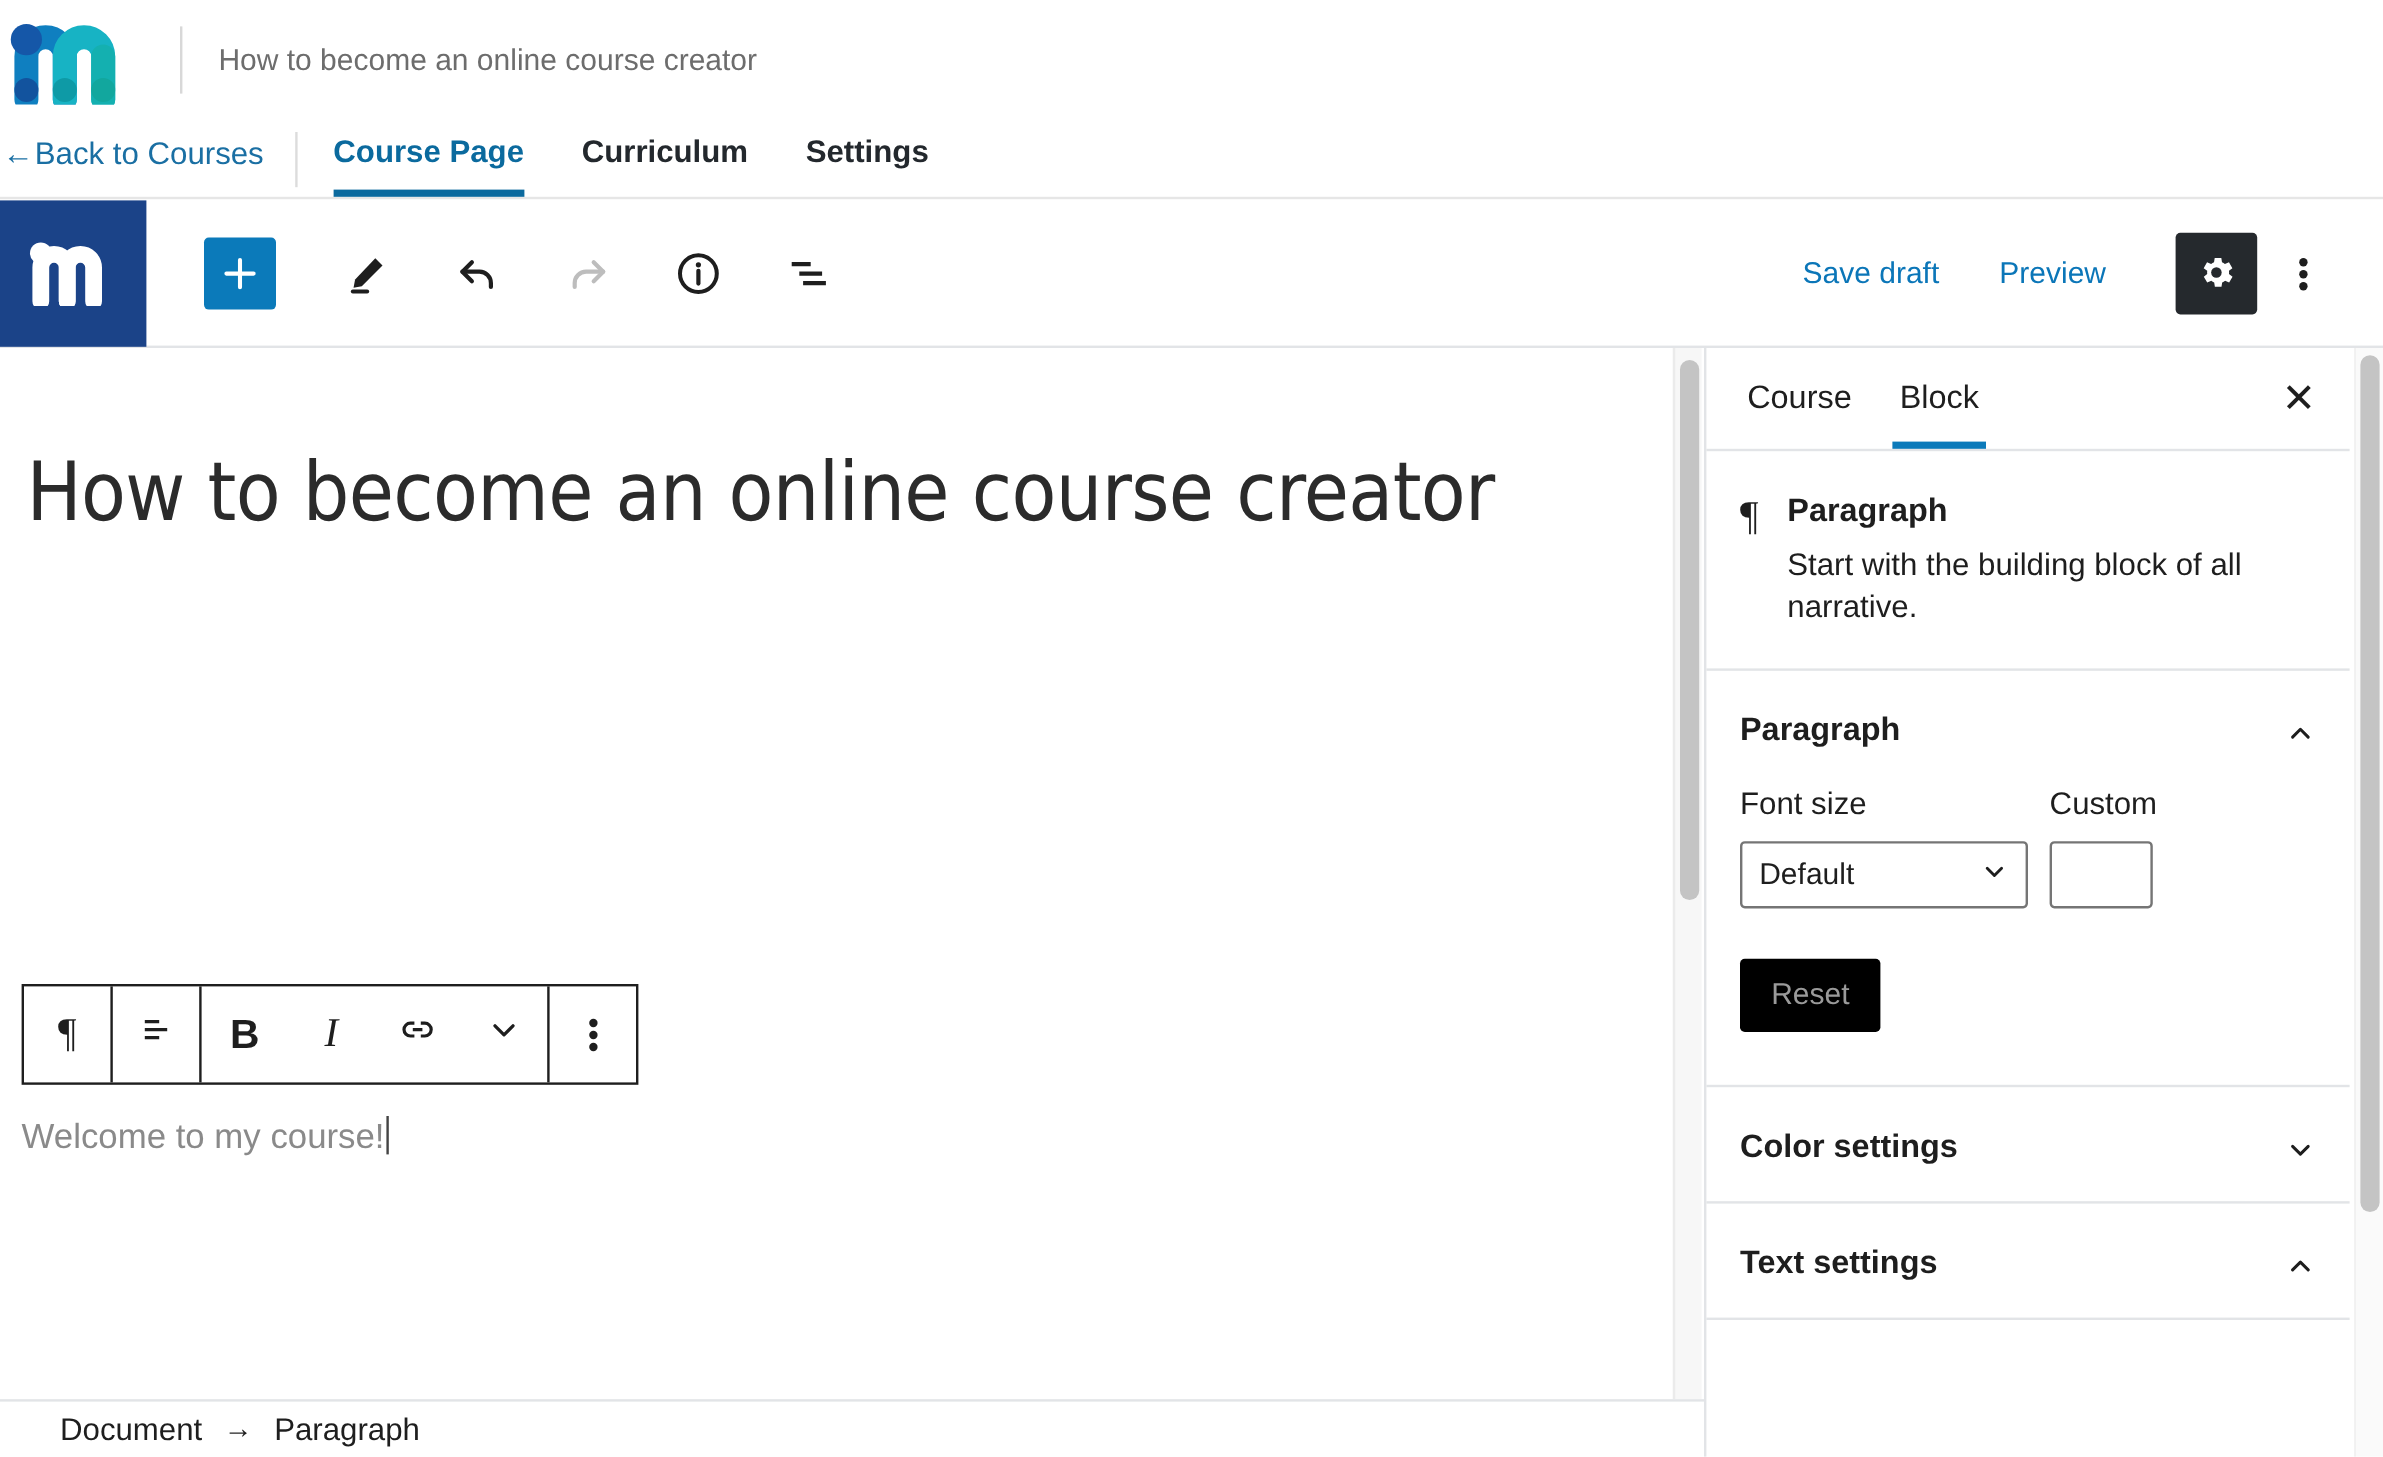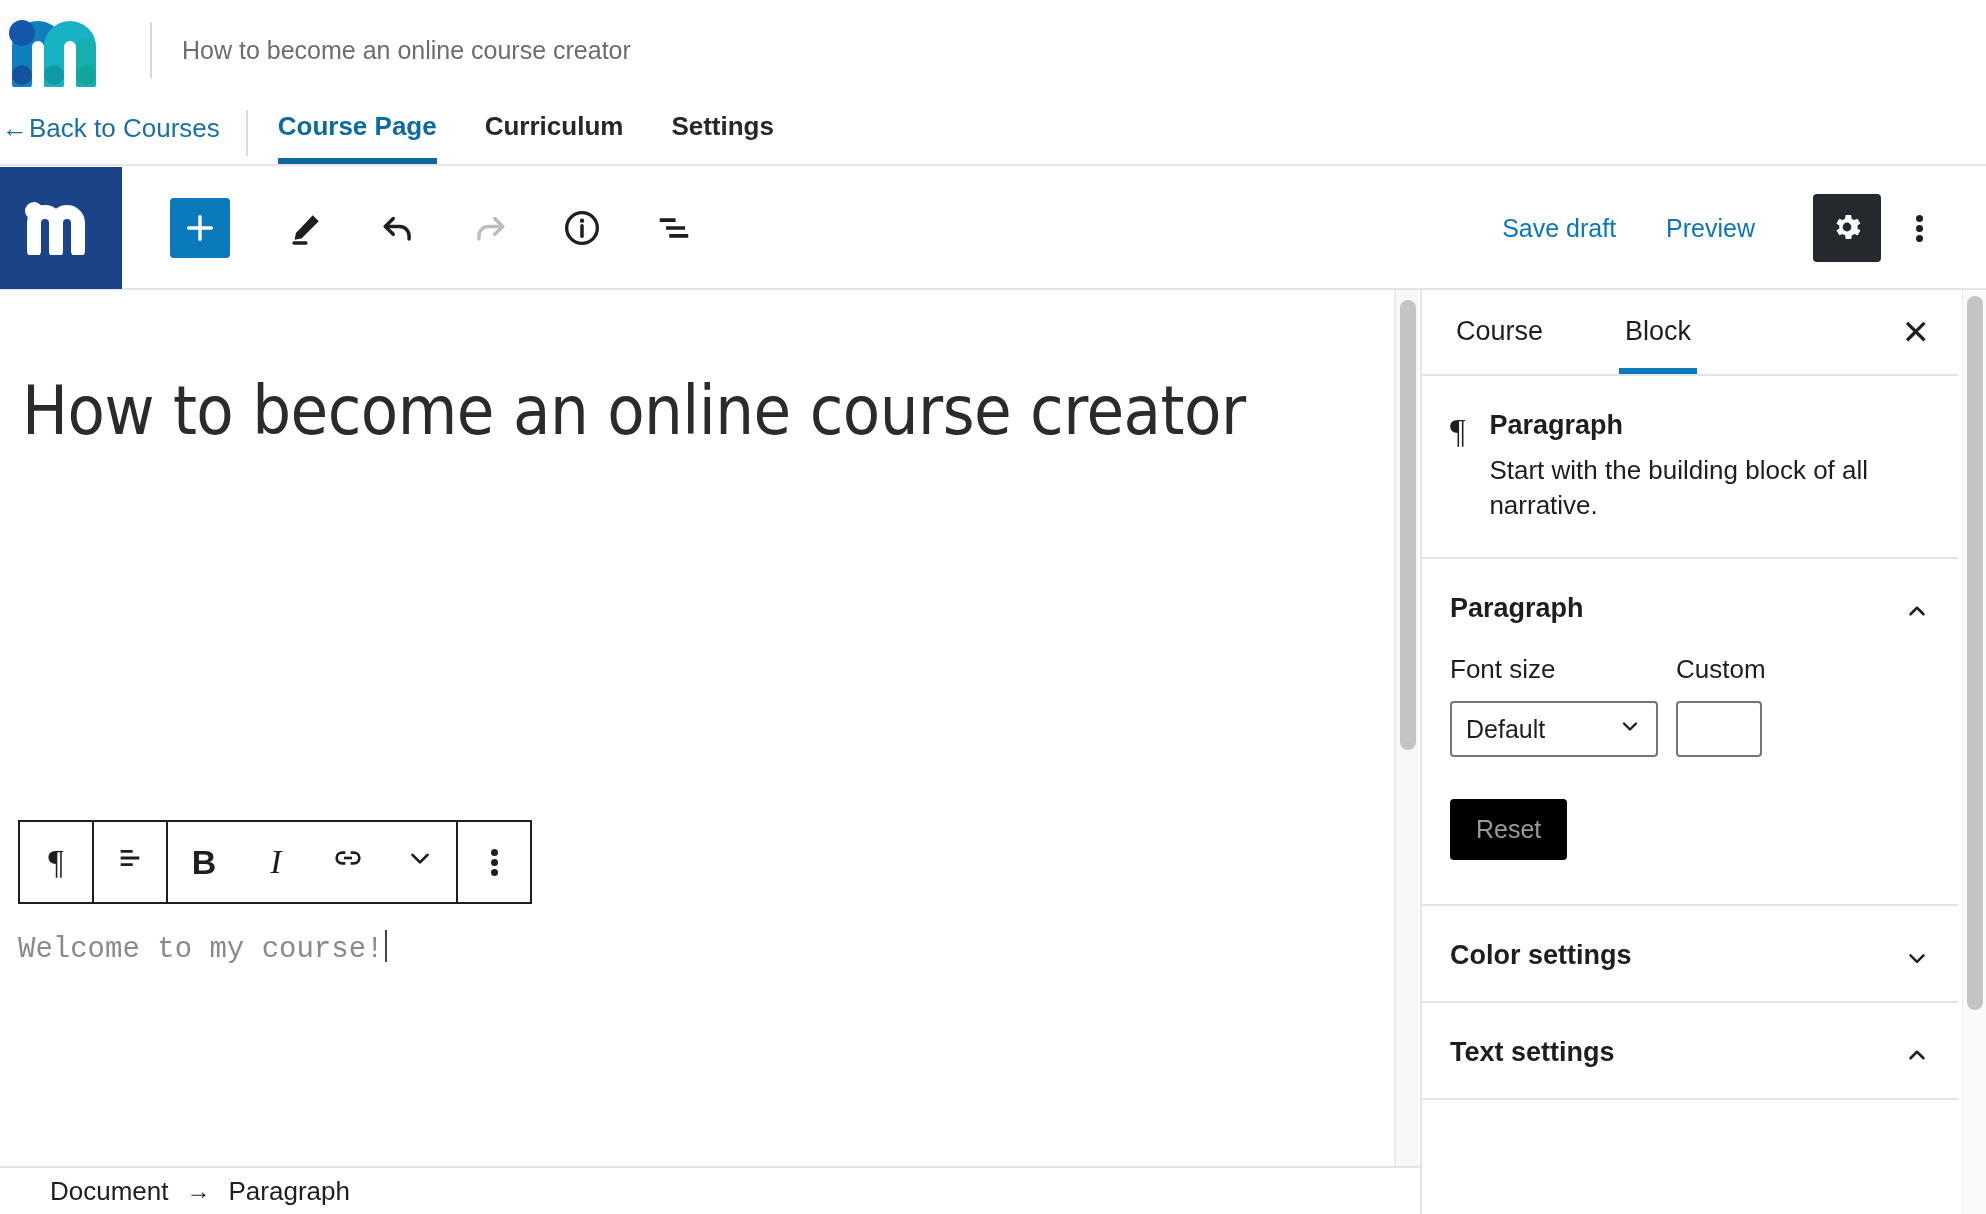--- a/index.html
+++ b/index.html
@@ -112,21 +112,21 @@
   .bt-btn {
     width: 72px; height: 100%; background: none; border: none; cursor: pointer;
     display: flex; align-items: center; justify-content: center;
     font-family: "Liberation Serif", serif; font-size: 34px; color: #1e1e1e;
   }
   .bt-btn.bold { font-family: "Liberation Sans", sans-serif; font-weight: bold; font-size: 34px; }
   .bt-btn.italic { font-family: "Liberation Serif", serif; font-style: italic; font-size: 34px; }
   .paragraph-text {
     position: absolute; left: 18px; top: 640px;
     font-size: 29px; color: #8a8a8a; font-weight: 400;
-    font-family: Liberation Mono, monospace;
+    font-family: Liberation Sans, sans-serif;
   }
   .caret {
     display: inline-block; width: 2px; height: 32px; background: #444;
     vertical-align: -5px; margin-left: 2px;
   }
 
   
   .editor-scroll-track {
     position: absolute; left: 1394px; top: 290px; width: 24px; height: 876px;
     background: #f7f7f7; border-left: 2px solid #ebebeb;
@@ -136,21 +136,21 @@
     background: #c4c4c4; border-radius: 8px;
   }
 
   
   .sidebar {
     position: absolute; left: 1420px; top: 290px; width: 538px; height: 924px;
     background: #ffffff; border-left: 2px solid #e2e4e7;
   }
   .sb-tabs {
     height: 86px; display: flex; align-items: center;
-    border-bottom: 2px solid #e2e4e7; position: relative; gap: 42px;
+    border-bottom: 2px solid #e2e4e7; position: relative;
   }
   .sb-tab {
     font-size: 27px; color: #1e1e1e; background: none; border: none;
     cursor: pointer; padding: 26px 6px 24px; margin-left: 28px;
     border-bottom: 6px solid transparent; height: 100%;
     font-family: "Liberation Sans", sans-serif;
   }
   .sb-tab.active { border-bottom-color: #0b7aba; }
   .sb-close {
     margin-left: auto; margin-right: 28px; background: none; border: none;
@@ -167,21 +167,21 @@
   .sb-panel { border-bottom: 2px solid #e2e4e7; }
   .sb-panel-head {
     display: flex; align-items: center; justify-content: space-between;
     padding: 34px 32px 30px 28px; cursor: pointer;
   }
   .sb-panel-title { font-size: 27px; font-weight: bold; color: #1e1e1e; }
   .sb-panel-body { padding: 0 28px 44px 28px; }
   .fs-row { display: flex; gap: 18px; }
   .fs-col-label { font-size: 26px; color: #1e1e1e; margin-bottom: 16px; display: block; }
   .fs-select {
-    width: 208px; height: 56px; border: 2px solid #757575; border-radius: 4px;
+    width: 240px; height: 56px; border: 2px solid #757575; border-radius: 4px;
     background: #fff; font-size: 25px; color: #1e1e1e; padding: 0 14px;
     display: flex; align-items: center; justify-content: space-between; cursor: pointer;
     font-family: "Liberation Sans", sans-serif;
   }
   .fs-custom {
     width: 86px; height: 56px; border: 2px solid #757575; border-radius: 4px;
     background: #fff; font-size: 25px; padding: 0 10px;
     font-family: "Liberation Sans", sans-serif;
   }
   .reset-btn {

